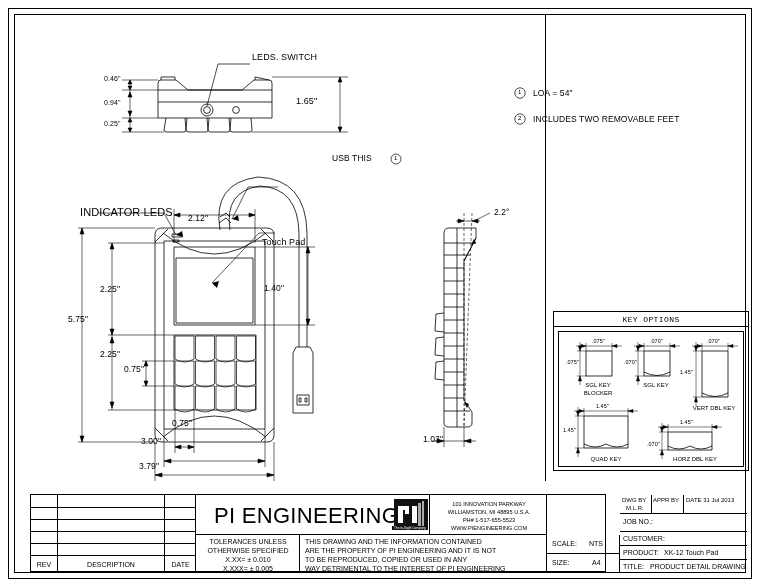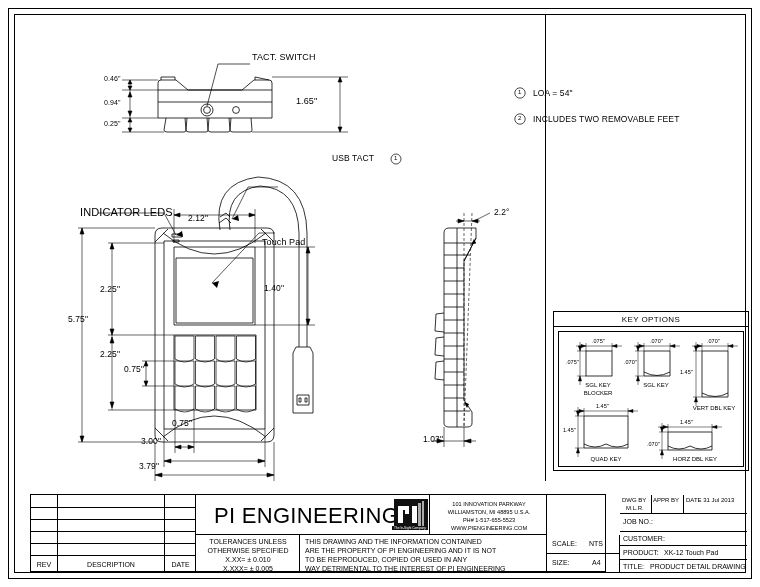--- a/index.html
+++ b/index.html
@@ -154,21 +154,21 @@
       <path d="M 240,27 L 240,82" fill="none"></path>
       <path d="M 240,27 l -2,5 l 4,0 z"></path>
       <path d="M 240,82 l -2,-5 l 4,0 z"></path>
     </g>
   </svg>
 
   <div class="lbl lbl-sm" style="left:104px; top:75px;">0.46"</div>
   <div class="lbl lbl-sm" style="left:104px; top:99px;">0.94"</div>
   <div class="lbl lbl-sm" style="left:104px; top:120px;">0.25"</div>
   <div class="lbl" style="left:296px; top:96px; font-size:9px;">1.65"</div>
-  <div class="lbl" style="left:252px; top:52px; font-size:9px;">TACT. SWITCH</div>
+  <div class="lbl" style="left:252px; top:52px; font-size:9px;">LEDS. SWITCH</div>
 
   <svg class="abs" style="left:513px; top:86px;" width="18" height="46">
     <circle cx="7" cy="7" r="5.2" fill="none" stroke="#000" stroke-width="0.7"></circle>
     <circle cx="7" cy="33" r="5.2" fill="none" stroke="#000" stroke-width="0.7"></circle>
   </svg>
   <div class="lbl lbl-xs" style="left:518px; top:89px;">1</div>
   <div class="lbl lbl-xs" style="left:518px; top:115px;">2</div>
   <div class="lbl" style="left:533px; top:88px; font-size:8.5px;">LOA = 54"</div>
   <div class="lbl" style="left:533px; top:114px; font-size:8.5px;">INCLUDES TWO REMOVABLE FEET</div>
 
@@ -302,21 +302,21 @@
       <path d="M 95,247 L 95,286" fill="none"></path>
       <path d="M 214,247 L 214,286" fill="none"></path>
       <path d="M 95,280 L 214,280" fill="none"></path>
       <path d="M 95,280 l 7,-2 l 0,4 z"></path>
       <path d="M 214,280 l -7,-2 l 0,4 z"></path>
     </g>
   </svg>
 
   <div class="lbl" style="left:80px; top:206px; font-size:11px;">INDICATOR LEDS</div>
   <div class="lbl" style="left:262px; top:237px; font-size:9px;">Touch Pad</div>
-  <div class="lbl" style="left:332px; top:153px; font-size:8.5px;">USB TACT</div>
+  <div class="lbl" style="left:332px; top:153px; font-size:8.5px;">USB THIS</div>
   <svg class="abs" style="left:390px; top:153px;" width="14" height="14">
     <circle cx="6" cy="6" r="5" fill="none" stroke="#000" stroke-width="0.7"></circle>
   </svg>
   <div class="lbl lbl-xs" style="left:394px; top:155px;">1</div>
 
   <div class="lbl" style="left:188px; top:213px; font-size:8.5px;">2.12"</div>
   <div class="lbl" style="left:264px; top:283px; font-size:8.5px;">1.40"</div>
   <div class="lbl" style="left:100px; top:284px; font-size:8.5px;">2.25"</div>
   <div class="lbl" style="left:68px; top:314px; font-size:8.5px;">5.75"</div>
   <div class="lbl" style="left:100px; top:349px; font-size:8.5px;">2.25"</div>
@@ -378,21 +378,21 @@
       <path d="M 12,246 L 56,246" fill="none"></path>
       <path d="M 24,246 l -7,-2 l 0,4 z"></path>
       <path d="M 44,246 l 7,-2 l 0,4 z"></path>
     </g>
   </svg>
   <div class="lbl" style="left:494px; top:207px; font-size:8.5px;">2.2°</div>
   <div class="lbl" style="left:423px; top:434px; font-size:8.5px;">1.03"</div>
 
   <div class="abs" style="left:553px; top:311px; width:196px; height:160px; border:1px solid #000; box-sizing:border-box;">
     <div style="position:absolute; left:0; top:0; width:100%; height:15px; border-bottom:1px solid #000; box-sizing:border-box;">
-      <div class="keyopt-title" style="top:3px;">KEY OPTIONS</div>
+      <div class="keyopt-title" style="top:3px;font-family:Liberation Mono, monospace;">KEY OPTIONS</div>
     </div>
     <div style="position:absolute; left:4px; top:19px; width:186px; height:136px; border:1px solid #000; box-sizing:border-box;"></div>
 
     <svg class="abs" style="left:14px; top:25px;" width="60" height="62">
       <rect x="18" y="14" width="26" height="25" fill="none" stroke="#000" stroke-width="0.8"></rect>
       <g stroke="#000" stroke-width="0.5" fill="#000">
         <path d="M 18,14 L 18,6" fill="none"></path>
         <path d="M 44,14 L 44,6" fill="none"></path>
         <path d="M 8,9 L 54,9" fill="none"></path>
         <path d="M 18,9 l -5,-1.6 l 0,3.2 z"></path>

